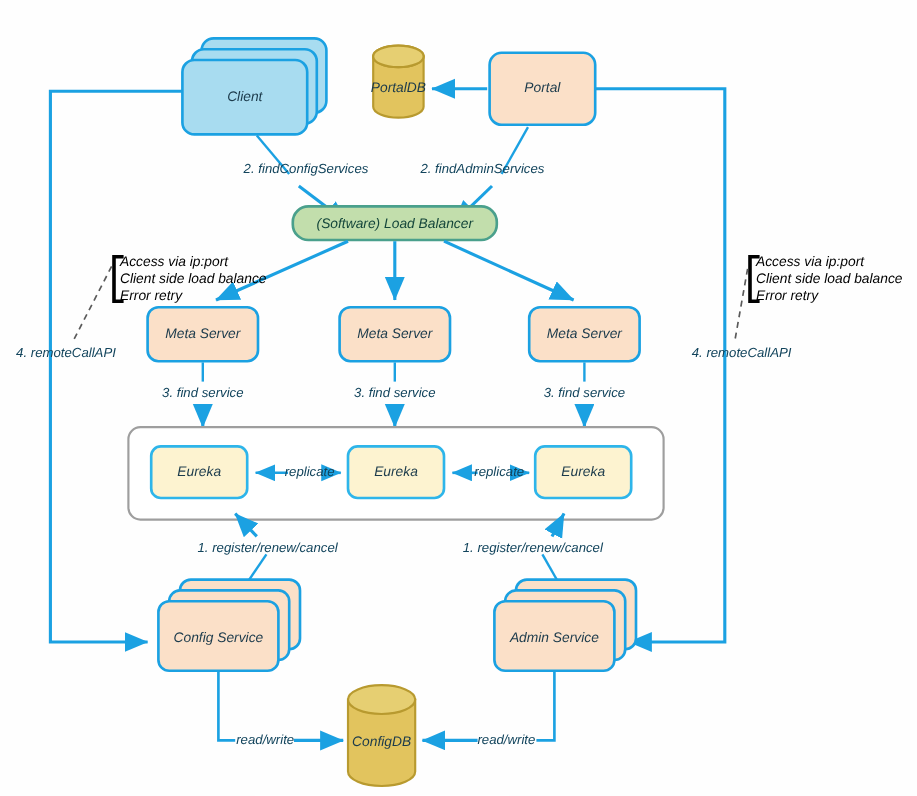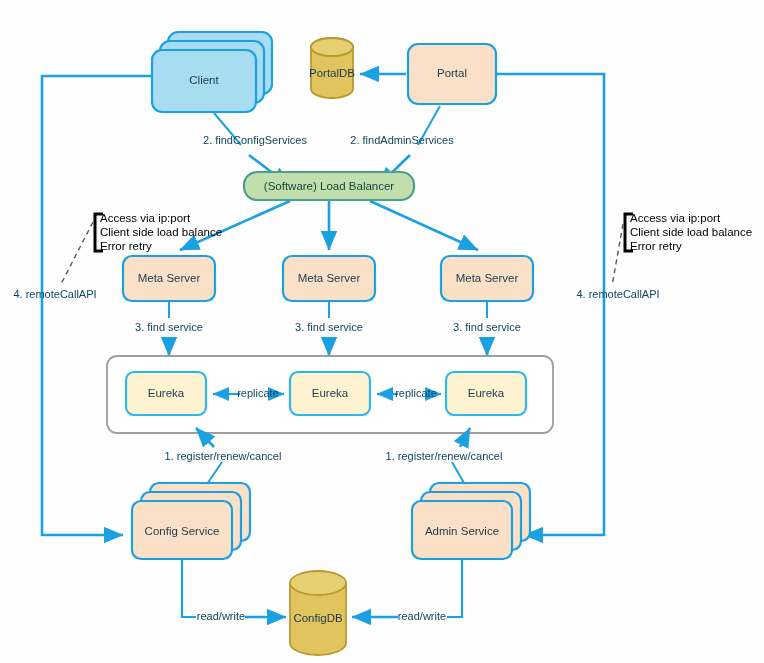--- a/index.html
+++ b/index.html
@@ -2,21 +2,21 @@
 <html><head>
 <meta charset="utf-8">
 <style>
   html,body{margin:0;padding:0;}
   body{
     width:764px;height:663px;
     background:#ffffff;
     font-family:"Liberation Sans", sans-serif;
     overflow:hidden;
   }
-  #canvas{position:relative;width:764px;height:663px;background:#fefefe;}
+  #canvas{position:relative;width:764px;height:663px;background:#fefefe;font-style:italic;}
   svg{display:block;}
   .node-label{
     font-family:"Liberation Sans", sans-serif;
     font-size:11.5px;
     fill:#1b3a4b;
     text-anchor:middle;
     dominant-baseline:middle;
   }
   .edge-label{
     font-family:"Liberation Sans", sans-serif;

